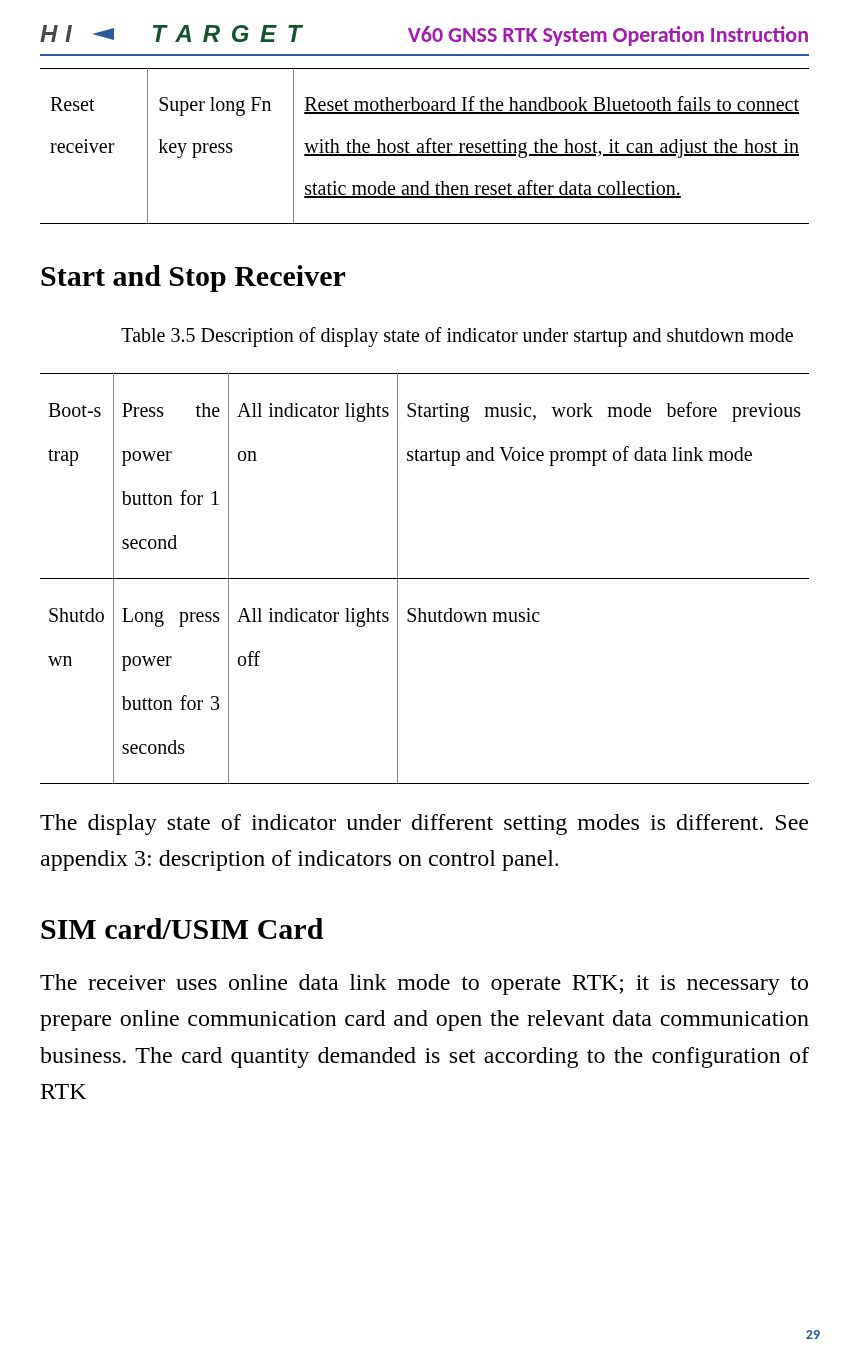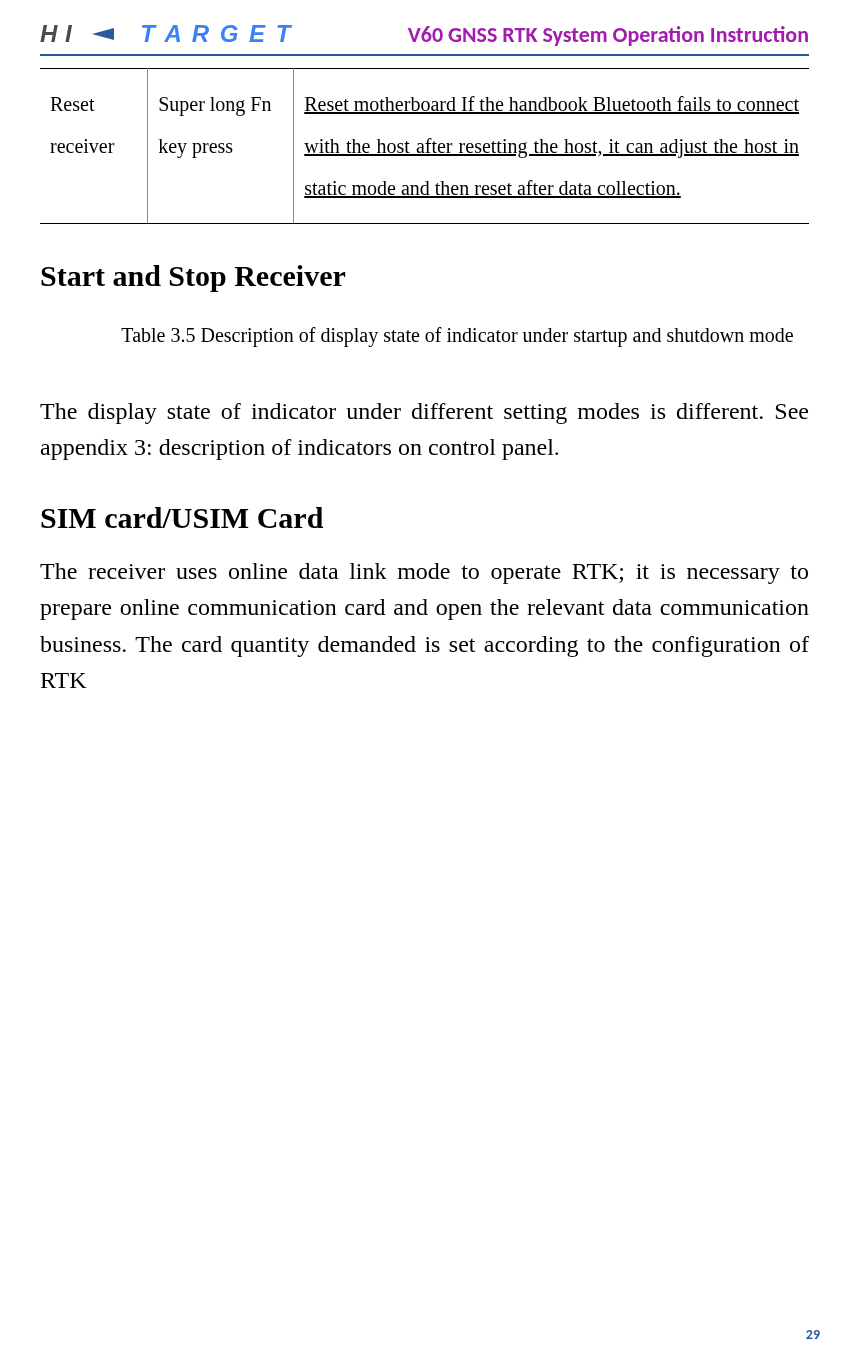--- a/index.html
+++ b/index.html
@@ -40,23 +40,23 @@
       font-weight: 700;
       font-size: 24px;
       color: #4a4a4a;
       letter-spacing: 0.5px;
     }
     .logo-t {
       font-family: Arial, Helvetica, sans-serif;
       font-style: italic;
       font-weight: 700;
       font-size: 24px;
-      color: #3b82f6;
+      color: #14532d;
       letter-spacing: 2px;
-      margin-left: 2px;
+      margin-left: 13px;
     }
     .doc-title {
       color: #a21caf;
       font-family: "Segoe UI", Calibri, Arial, sans-serif;
       font-weight: 700;
       font-size: 22px;
     }
     .table1 {
       width: 100%;
       border-collapse: collapse;
@@ -151,20 +151,32 @@
   </tr>
 </tbody>
   </table>
 
 <h1 class="section">Start and Stop Receiver</h1>
 
 <div class="caption">Table 3.5 Description of display state of indicator under startup and shutdown mode</div>
 
 <table class="table2">
   <tbody>
+      <tr>
+    <td>Boot-s trap</td>
+    <td>Press the power button for 1 second</td>
+    <td>All indicator lights on</td>
+    <td>Starting music, work mode before previous startup and Voice prompt of data link mode</td>
+  </tr>
+  <tr class="mid">
+    <td>Shutdo wn</td>
+    <td>Long press power button for 3 seconds</td>
+    <td>All indicator lights off</td>
+    <td>Shutdown music</td>
+  </tr>
 </tbody>
   </table>
 
 <p class="para">The display state of indicator under different setting modes is different. See appendix 3: description of indicators on control panel.</p>
 
 <h1 class="section">SIM card/USIM Card</h1>
 
 <p class="para">The receiver uses online data link mode to operate RTK; it is necessary to prepare online communication card and open the relevant data communication business. The card quantity demanded is set according to the configuration of RTK</p>
 
 <div class="page-num">29</div>

